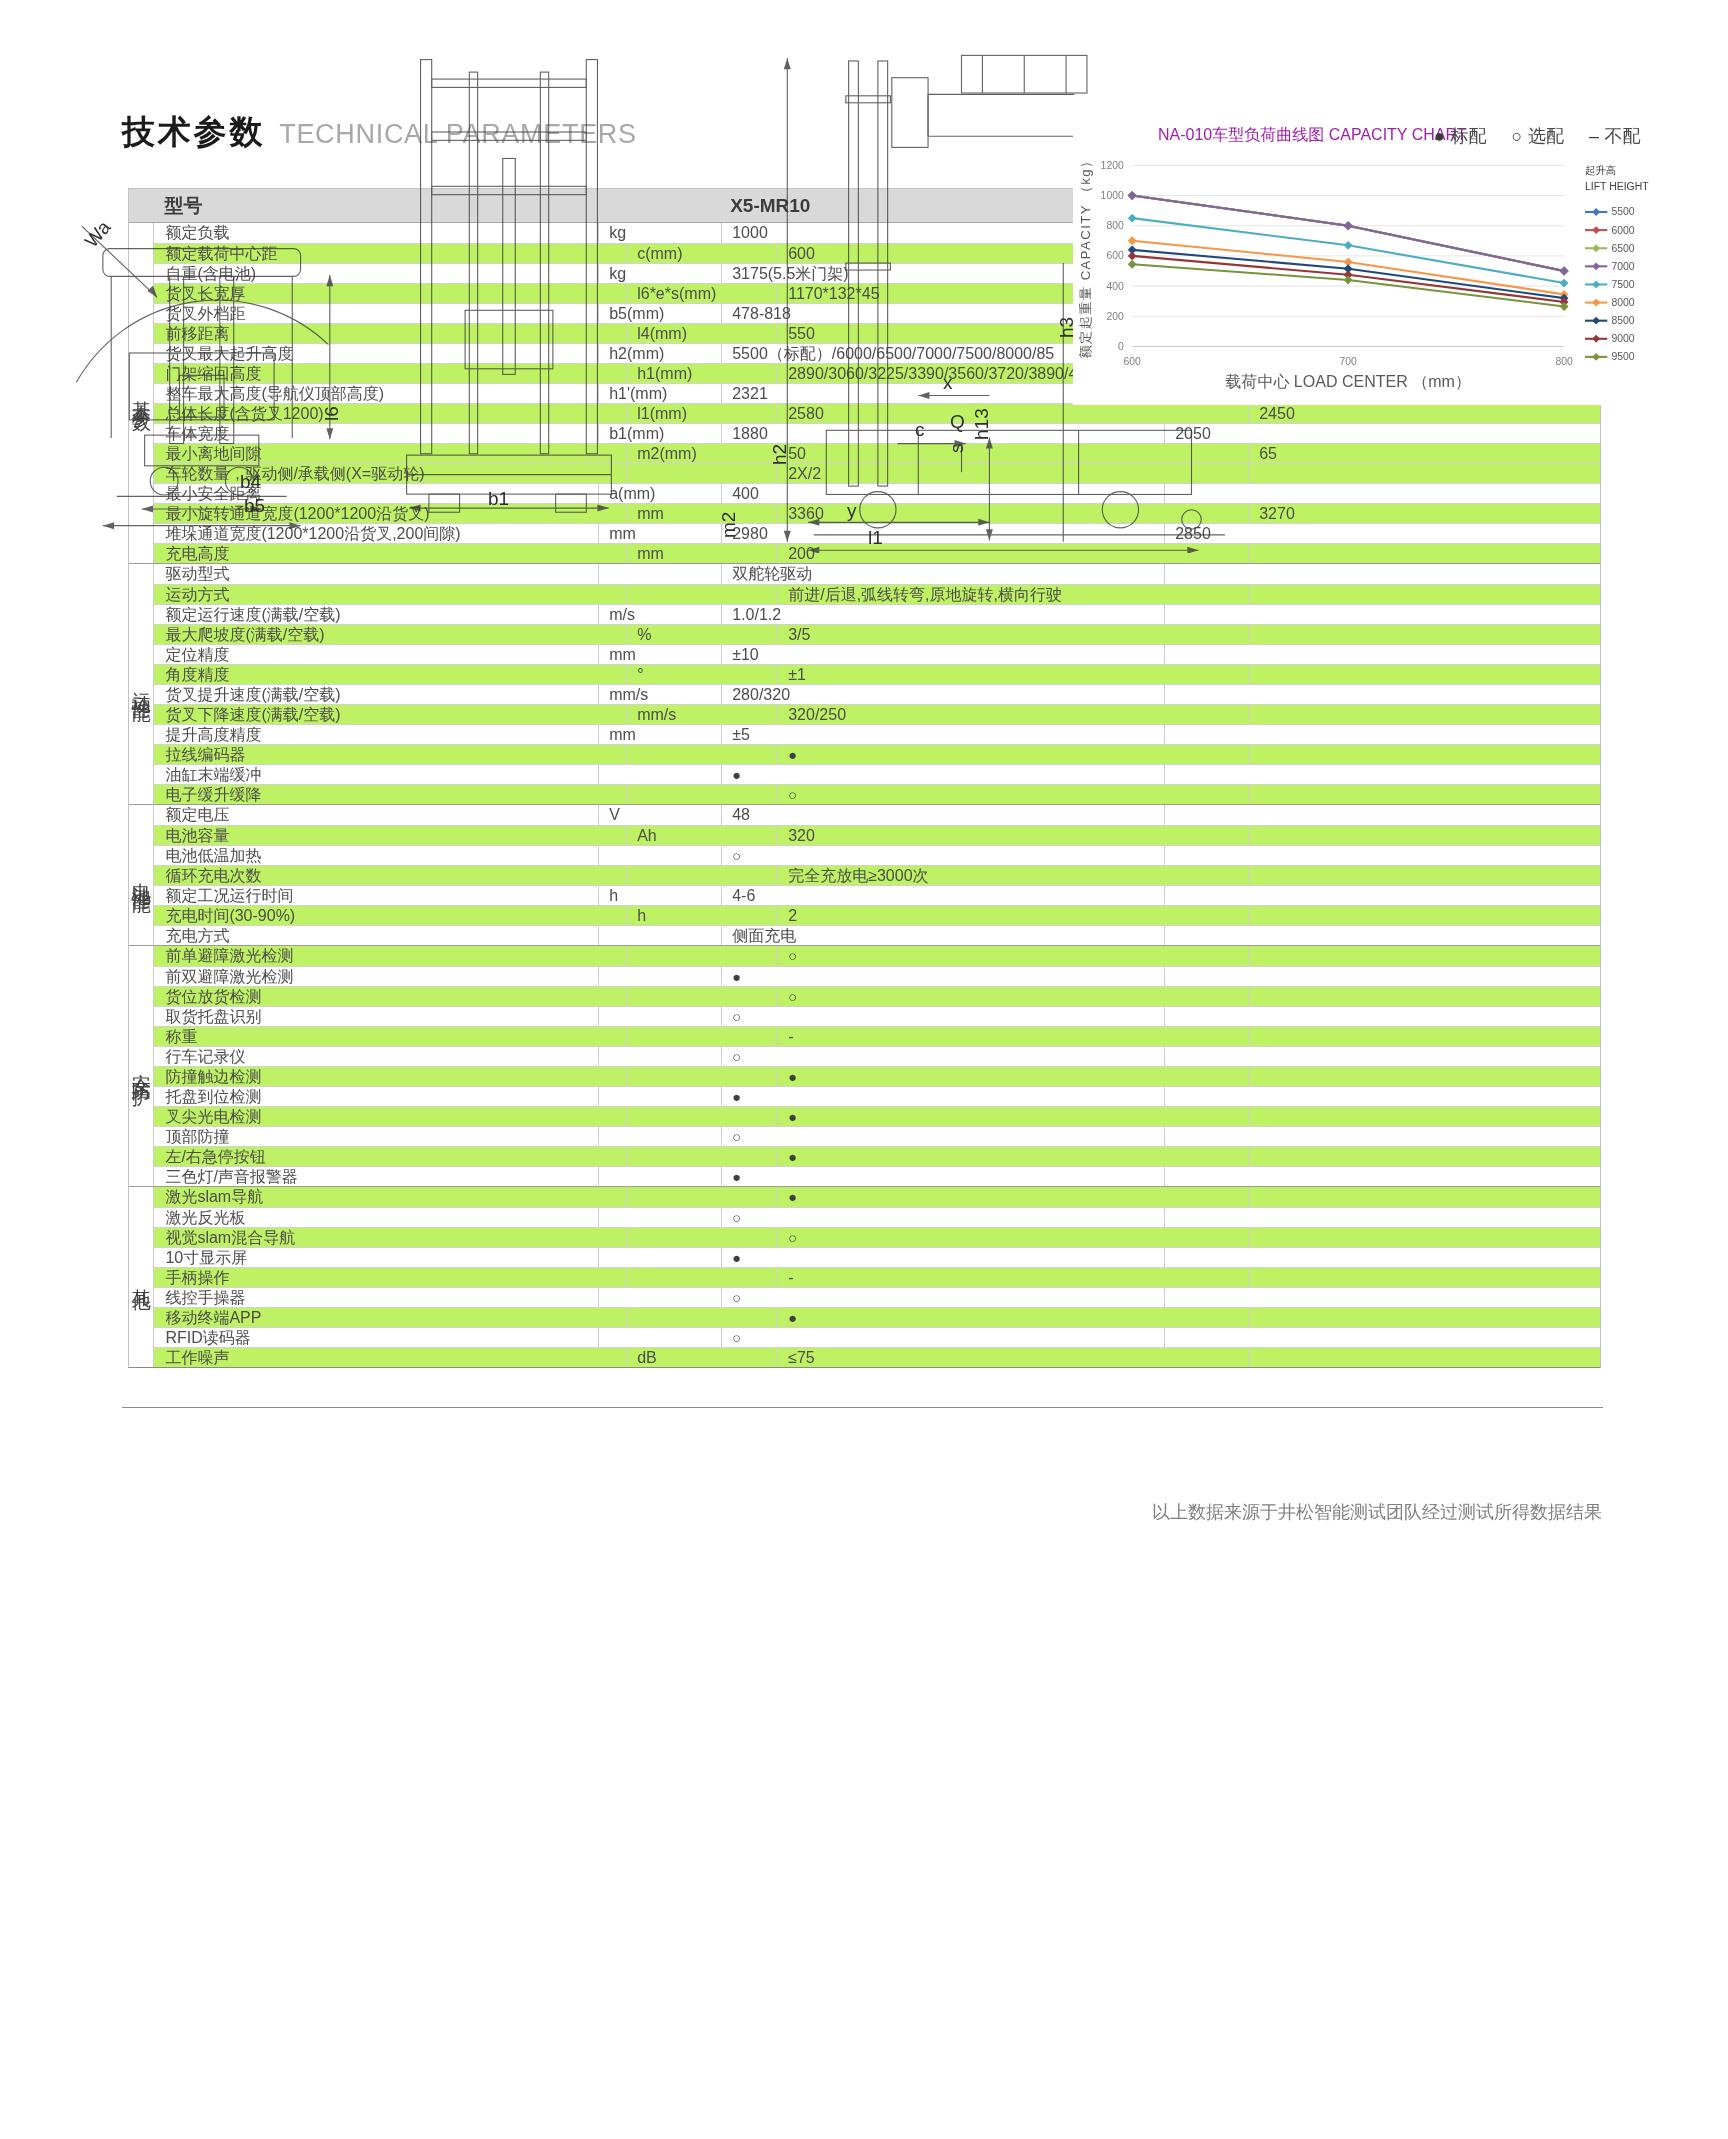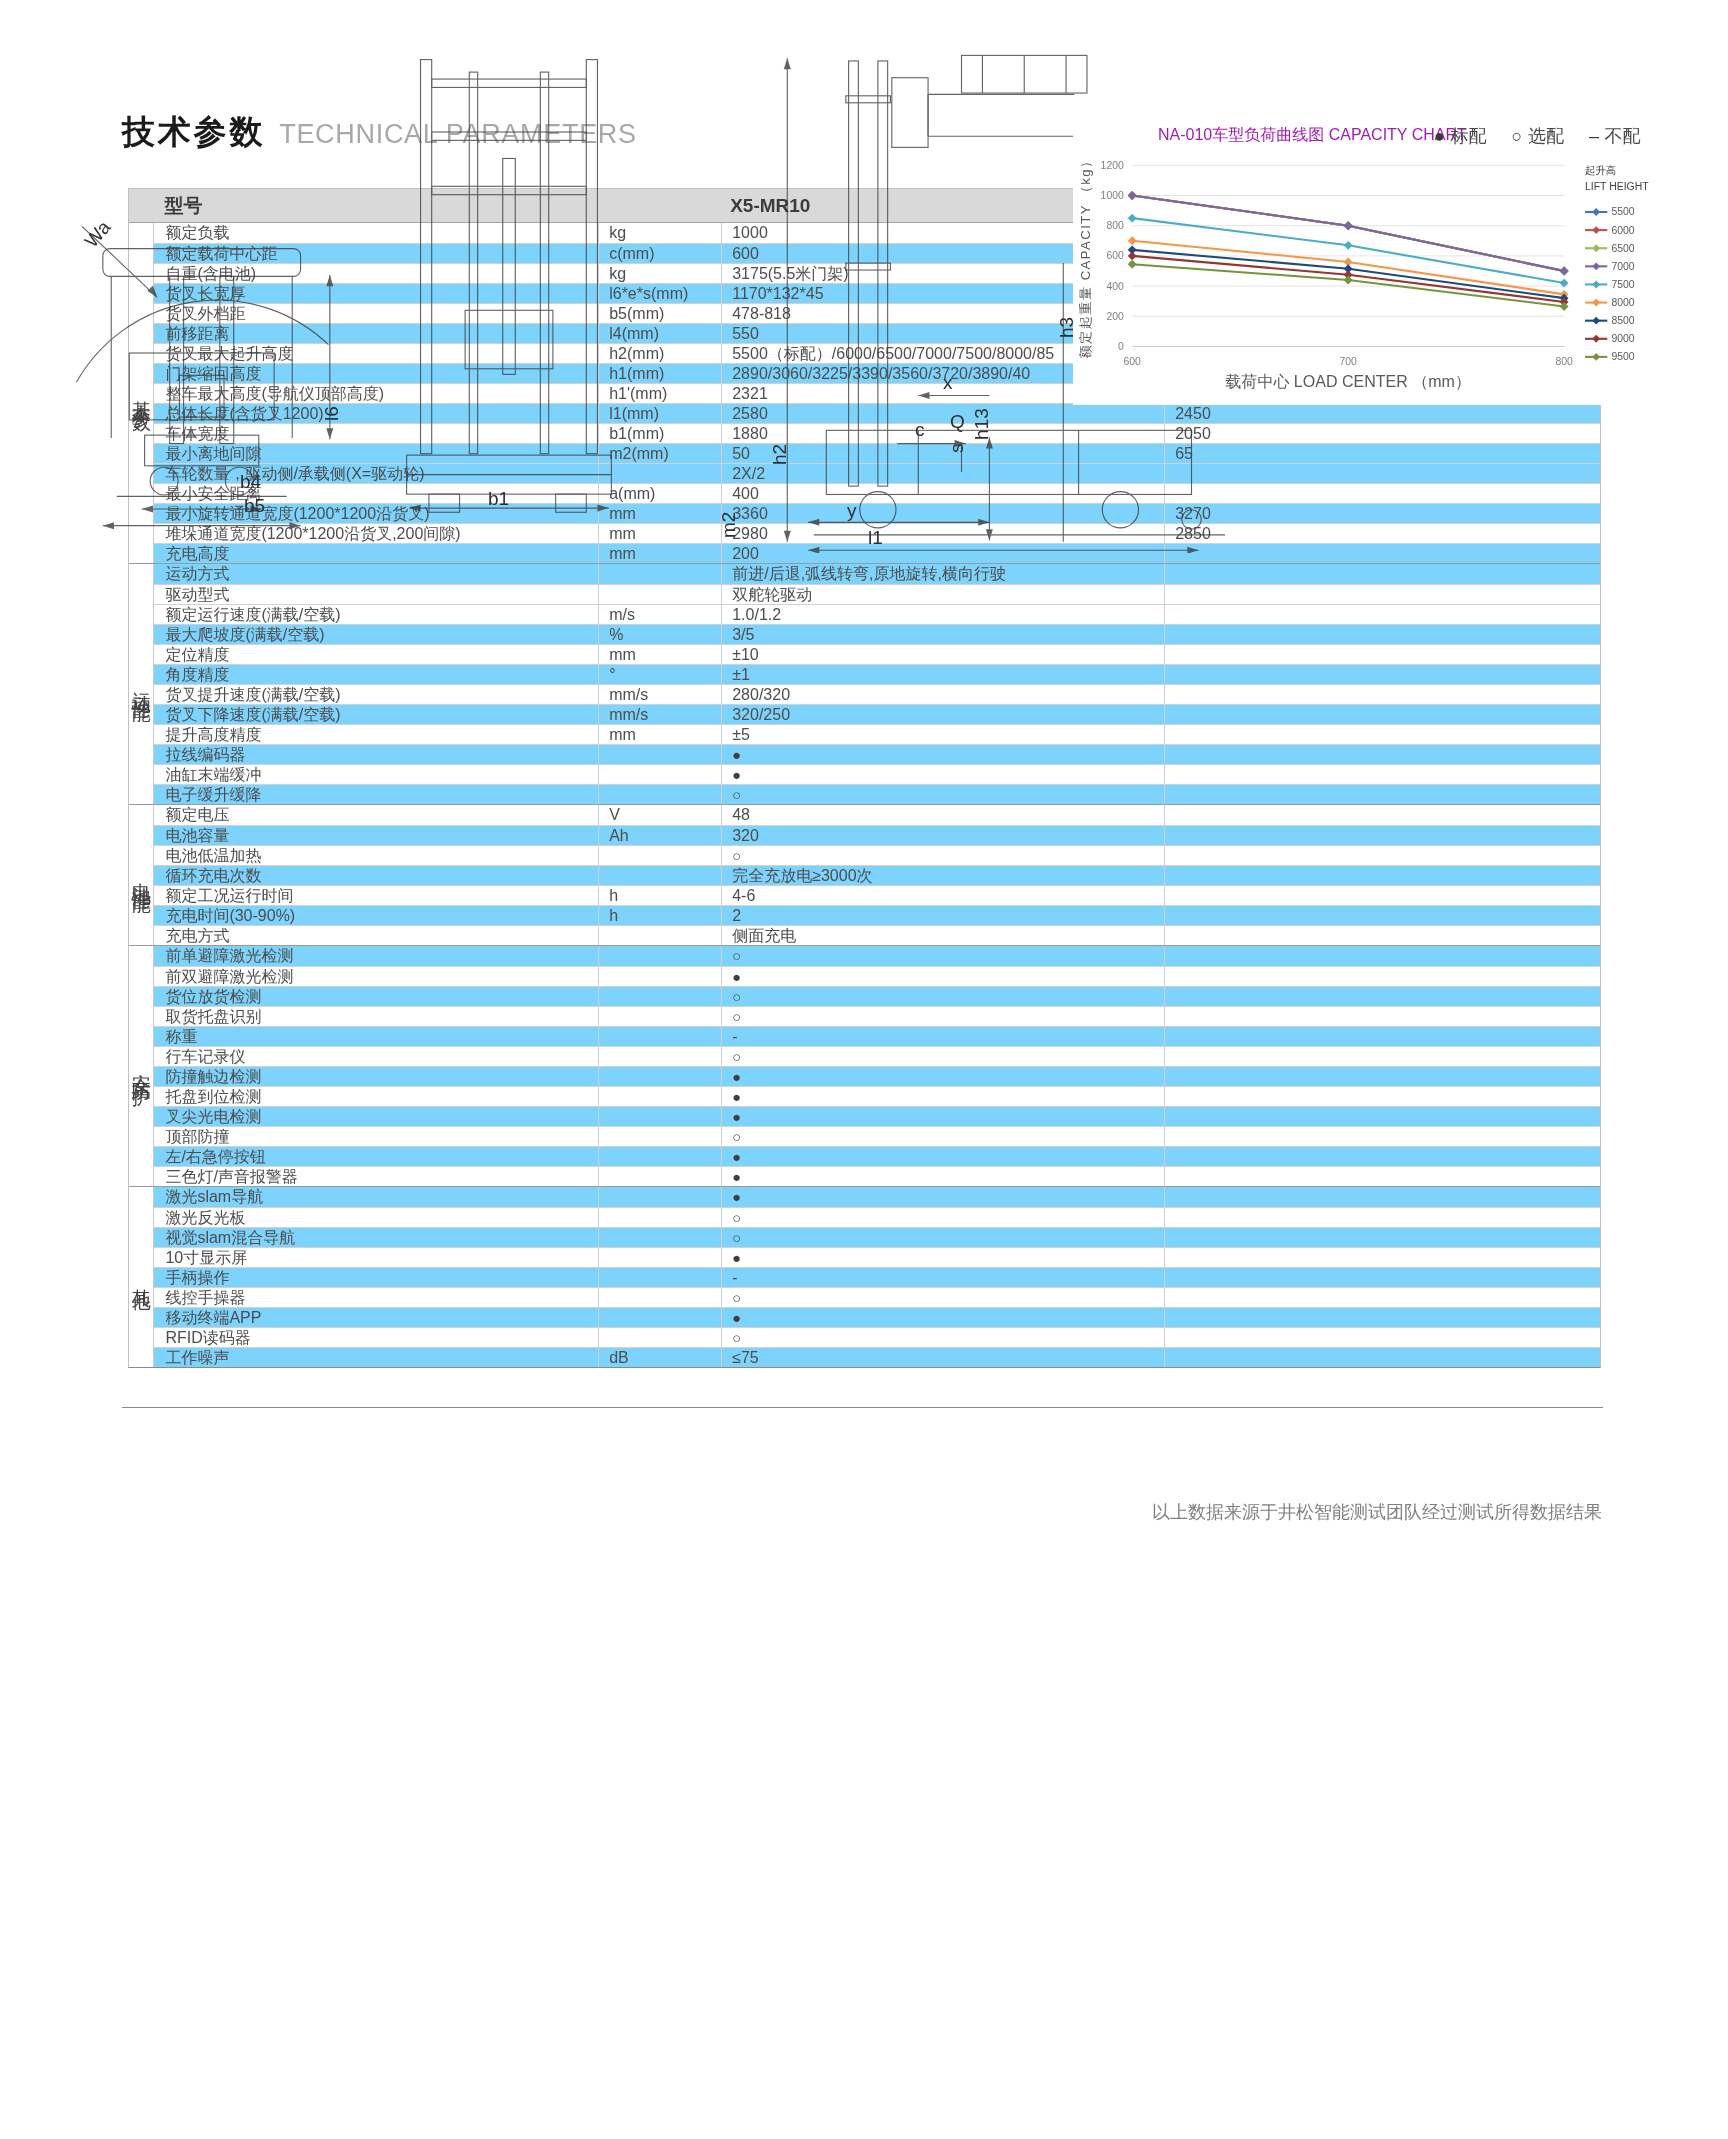--- a/index.html
+++ b/index.html
@@ -21,21 +21,21 @@
   .section{display:flex;}
   .section + .section{border-top:1.4px solid #9b9b9b;}
   .cat{width:24.4px;flex:0 0 24.4px;display:flex;align-items:center;justify-content:center;
        border-right:0.7px solid #cbcbcb;}
   .cat span{writing-mode:vertical-rl;text-orientation:upright;font-size:19px;color:#404040;
             letter-spacing:4.2px;}
   .rows{flex:1;min-width:0;}
   .row{display:grid;grid-template-columns:444px 123px 443px 435px;height:20px;
        line-height:20px;font-size:16px;box-sizing:border-box;}
   .row + .row{border-top:0.7px solid #d2d2d2;}
-  .row.alt{background:#7dd3fc;}
+  .row.alt{background:#bef264;gap:28px;}
   .cell{overflow:hidden;white-space:nowrap;}
   .c-label{padding-left:11px;}
   .c-unit,.c-v1,.c-v2{border-left:0.7px solid #cfcfcf;padding-left:9.8px;}
   .sym{font-size:14.6px;color:#3f3f3f;}
   .bottom-rule{position:absolute;left:122px;top:1407px;width:1481px;height:1.4px;background:#8a8a8a;z-index:1;}
 
   
   .footer-note{position:absolute;right:127px;top:1500px;font-size:18px;color:#7f7f7f;z-index:2;}
 
   
@@ -178,30 +178,30 @@
             <div class="cell c-v1">200</div>
             <div class="cell c-v2"></div>
           </div>
         </div>
       </div>
       <div class="section">
         <div class="cat">
           <span>运动性能</span>
         </div>
         <div class="rows">
+          <div class="row">
+            <div class="cell c-label">驱动型式</div>
+            <div class="cell c-unit"></div>
+            <div class="cell c-v1">双舵轮驱动</div>
+            <div class="cell c-v2"></div>
+          </div>
           <div class="row alt">
             <div class="cell c-label">运动方式</div>
             <div class="cell c-unit"></div>
             <div class="cell c-v1">前进/后退,弧线转弯,原地旋转,横向行驶</div>
-            <div class="cell c-v2"></div>
-          </div>
-          <div class="row">
-            <div class="cell c-label">驱动型式</div>
-            <div class="cell c-unit"></div>
-            <div class="cell c-v1">双舵轮驱动</div>
             <div class="cell c-v2"></div>
           </div>
           <div class="row">
             <div class="cell c-label">额定运行速度(满载/空载)</div>
             <div class="cell c-unit">m/s</div>
             <div class="cell c-v1">1.0/1.2</div>
             <div class="cell c-v2"></div>
           </div>
           <div class="row alt">
             <div class="cell c-label">最大爬坡度(满载/空载)</div>

